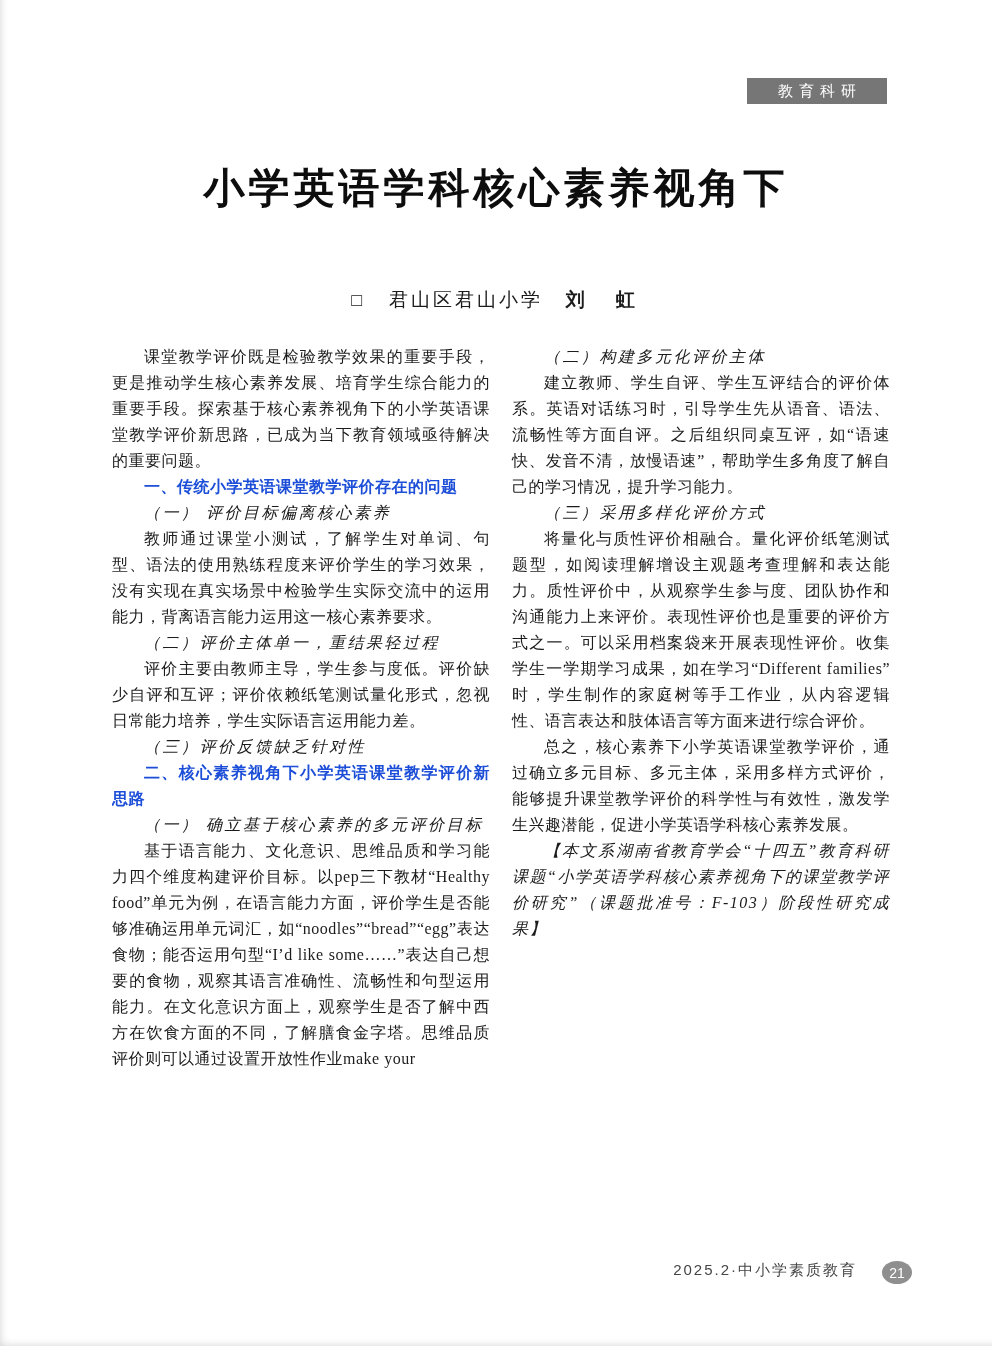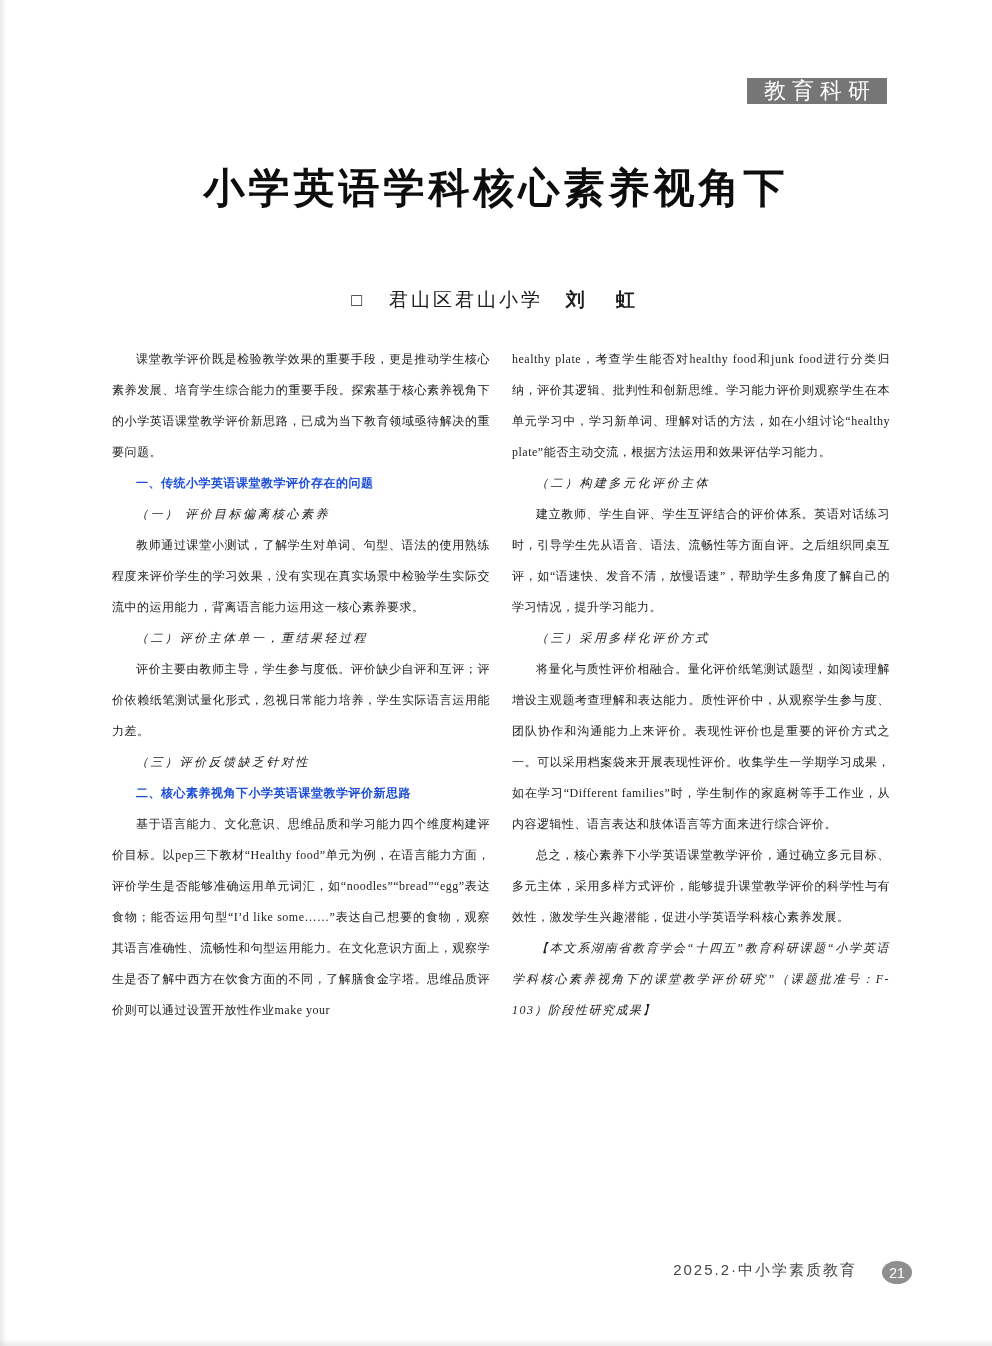--- a/index.html
+++ b/index.html
@@ -19,21 +19,21 @@
   }
   .category-badge {
     position: absolute;
     left: 747px;
     top: 78px;
     width: 140px;
     height: 26px;
     background: var(--badge-bg, #767676);
     color: var(--badge-text, #ffffff);
     font-family: "Liberation Sans", sans-serif;
-    font-size: 22px;
+    font-size: 15px;
     letter-spacing: 6px;
     text-indent: 6px;
     display: flex;
     align-items: center;
     justify-content: center;
   }
   .title {
     position: absolute;
     top: 158px;
     left: 0;
@@ -77,22 +77,22 @@
     top: 344px;
     left: 112px;
     width: 778px;
     height: 932px;
     display: flex;
     gap: 22px;
     overflow: hidden;
   }
   .column {
     width: 378px;
-    font-size: 12px;
-    line-height: 31px;
+    font-size: 16px;
+    line-height: 26px;
     text-align: justify;
     text-justify: inter-ideograph;
     letter-spacing: 0.5px;
   }
   .column p { margin: 0; }
   .block.para { text-indent: 2em; }
   .block.para-cont { text-indent: 0; }
   .block.h1 {
     font-family: "Liberation Sans", sans-serif;
     font-weight: bold;
@@ -154,24 +154,24 @@
   <div class="columns">
     <div class="column">
         <p class="block para">课堂教学评价既是检验教学效果的重要手段，更是推动学生核心素养发展、培育学生综合能力的重要手段。探索基于核心素养视角下的小学英语课堂教学评价新思路，已成为当下教育领域亟待解决的重要问题。</p>
         <p class="block h1">一、传统小学英语课堂教学评价存在的问题</p>
         <p class="block h2">（一） 评价目标偏离核心素养</p>
         <p class="block para">教师通过课堂小测试，了解学生对单词、句型、语法的使用熟练程度来评价学生的学习效果，没有实现在真实场景中检验学生实际交流中的运用能力，背离语言能力运用这一核心素养要求。</p>
         <p class="block h2">（二）评价主体单一，重结果轻过程</p>
         <p class="block para">评价主要由教师主导，学生参与度低。评价缺少自评和互评；评价依赖纸笔测试量化形式，忽视日常能力培养，学生实际语言运用能力差。</p>
         <p class="block h2">（三）评价反馈缺乏针对性</p>
         <p class="block h1">二、核心素养视角下小学英语课堂教学评价新思路</p>
+        <p class="block h2">（一） 确立基于核心素养的多元评价目标</p>
         <p class="block para">基于语言能力、文化意识、思维品质和学习能力四个维度构建评价目标。以pep三下教材“Healthy food”单元为例，在语言能力方面，评价学生是否能够准确运用单元词汇，如“noodles”“bread”“egg”表达食物；能否运用句型“I’d like some……”表达自己想要的食物，观察其语言准确性、流畅性和句型运用能力。在文化意识方面上，观察学生是否了解中西方在饮食方面的不同，了解膳食金字塔。思维品质评价则可以通过设置开放性作业make your</p>
       </div>
     <div class="column">
-        <p class="block para-cont">healthy plate，考查学生能否对healthy food和junk food进行分类归纳，评价其逻辑、批判性和创新思维。学习能力评价则观察学生在本单元学习中，学习新单词、理解对话的方法，如在小组讨论“healthy plate”能否主动交流，根据方法运用和效果评估学习能力。</p>
         <p class="block h2">（二）构建多元化评价主体</p>
         <p class="block para">建立教师、学生自评、学生互评结合的评价体系。英语对话练习时，引导学生先从语音、语法、流畅性等方面自评。之后组织同桌互评，如“语速快、发音不清，放慢语速”，帮助学生多角度了解自己的学习情况，提升学习能力。</p>
         <p class="block h2">（三）采用多样化评价方式</p>
         <p class="block para">将量化与质性评价相融合。量化评价纸笔测试题型，如阅读理解增设主观题考查理解和表达能力。质性评价中，从观察学生参与度、团队协作和沟通能力上来评价。表现性评价也是重要的评价方式之一。可以采用档案袋来开展表现性评价。收集学生一学期学习成果，如在学习“Different families”时，学生制作的家庭树等手工作业，从内容逻辑性、语言表达和肢体语言等方面来进行综合评价。</p>
         <p class="block para">总之，核心素养下小学英语课堂教学评价，通过确立多元目标、多元主体，采用多样方式评价，能够提升课堂教学评价的科学性与有效性，激发学生兴趣潜能，促进小学英语学科核心素养发展。</p>
         <p class="block note">【本文系湖南省教育学会“十四五”教育科研课题“小学英语学科核心素养视角下的课堂教学评价研究”（课题批准号：F-103）阶段性研究成果】</p>
       </div>
   </div>
 
   <div class="footer">

